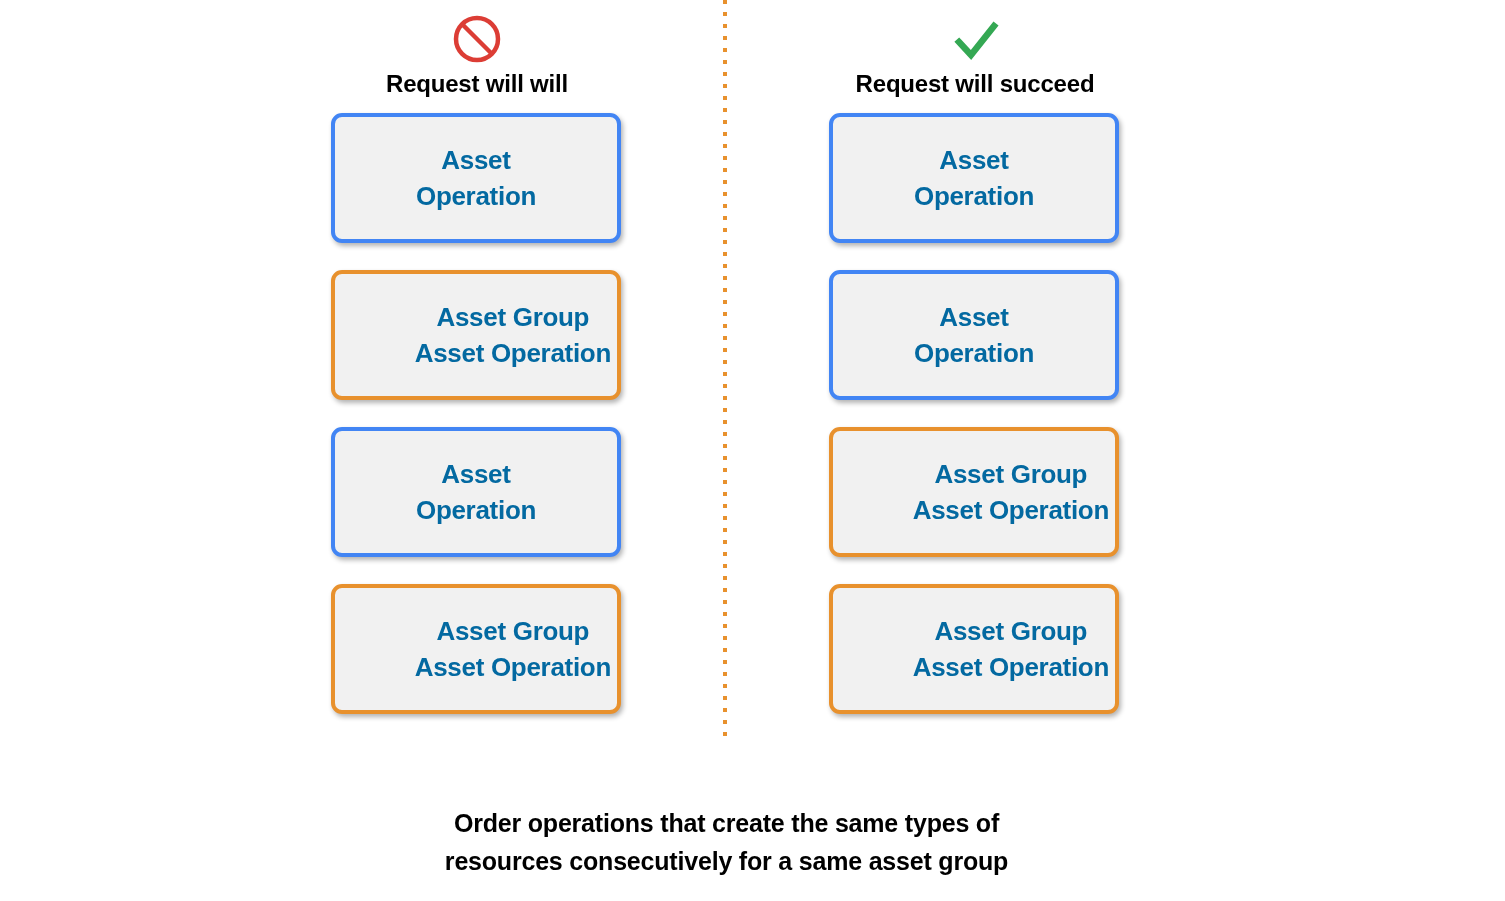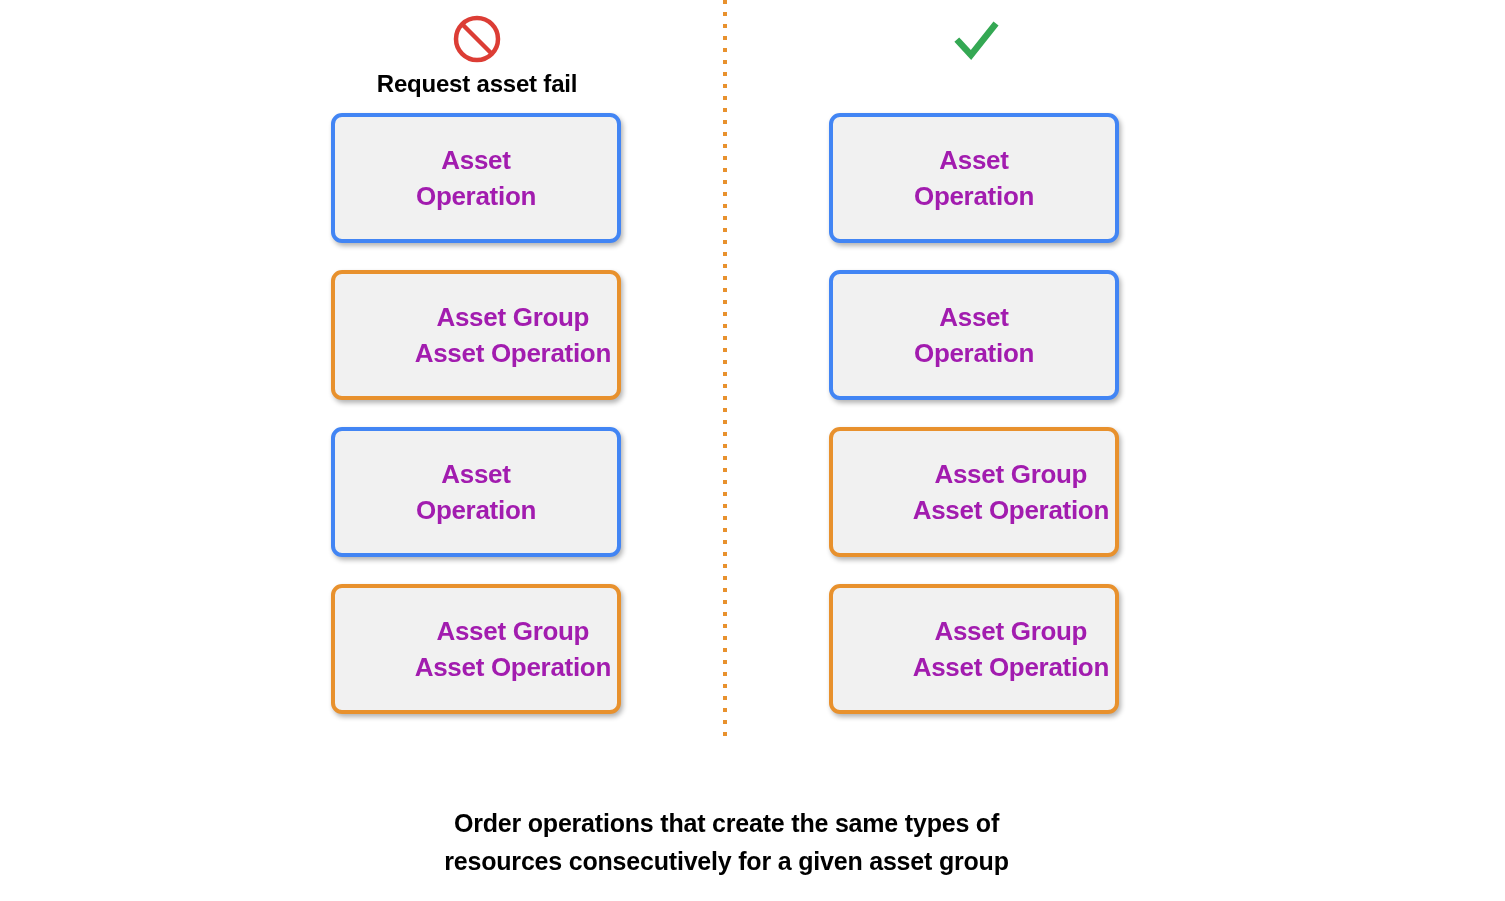--- a/index.html
+++ b/index.html
@@ -92,21 +92,21 @@
     align-items: center;
     justify-content: center;
     text-align: center;
   }
   .op-box:last-child { margin-bottom: 0; }
   .op-box.blue   { border-color: #4285f4; }
   .op-box.orange { border-color: #e8912d; justify-content: flex-end; }
   .op-box-label {
     font-size: 26px;
     font-weight: bold;
-    color: #a21caf;
+    color: #0369a1;
     line-height: 36px;
     letter-spacing: -0.3px;
     white-space: pre-line;
     padding: 0 6px;
   }
 
   
   .caption {
     position: absolute;
     top: 804px;
@@ -128,21 +128,21 @@
 
   <div class="divider"></div>
 
   <div class="column left">
 
     <div class="col-header">
       <svg class="status-icon" viewBox="0 0 60 54" aria-hidden="true">
         <circle cx="30" cy="27" r="21" fill="none" stroke="#dc3d35" stroke-width="4.5"></circle>
         <line x1="15.5" y1="12.5" x2="44.5" y2="41.5" stroke="#dc3d35" stroke-width="4.5" stroke-linecap="butt"></line>
       </svg>
-      <span class="col-header-label">Request asset fail</span>
+      <span class="col-header-label">Request will will</span>
     </div>
 
     <div class="box-stack">
       <div class="op-box blue">
         <span class="op-box-label">Asset
 Operation</span>
       </div>
       <div class="op-box orange">
         <span class="op-box-label">Asset Group
 Asset Operation</span>
@@ -158,20 +158,21 @@
     </div>
 
   </div>
 
   <div class="column right">
 
     <div class="col-header">
       <svg class="status-icon" viewBox="0 0 60 54" aria-hidden="true">
         <polyline points="14,30 26,43 49,14" fill="none" stroke="#34a853" stroke-width="6.5" stroke-linecap="square" stroke-linejoin="miter"></polyline>
       </svg>
+      <span class="col-header-label">Request will succeed</span>
     </div>
 
     <div class="box-stack">
       <div class="op-box blue">
         <span class="op-box-label">Asset
 Operation</span>
       </div>
       <div class="op-box blue">
         <span class="op-box-label">Asset
 Operation</span>
@@ -183,16 +184,16 @@
       <div class="op-box orange">
         <span class="op-box-label">Asset Group
 Asset Operation</span>
       </div>
     </div>
 
   </div>
 
   <div class="caption">
     <span class="caption-line">Order operations that create the same types of</span>
-    <span class="caption-line">resources consecutively for a given asset group</span>
+    <span class="caption-line">resources consecutively for a same asset group</span>
   </div>
 
 </div>
 
 </body></html>

